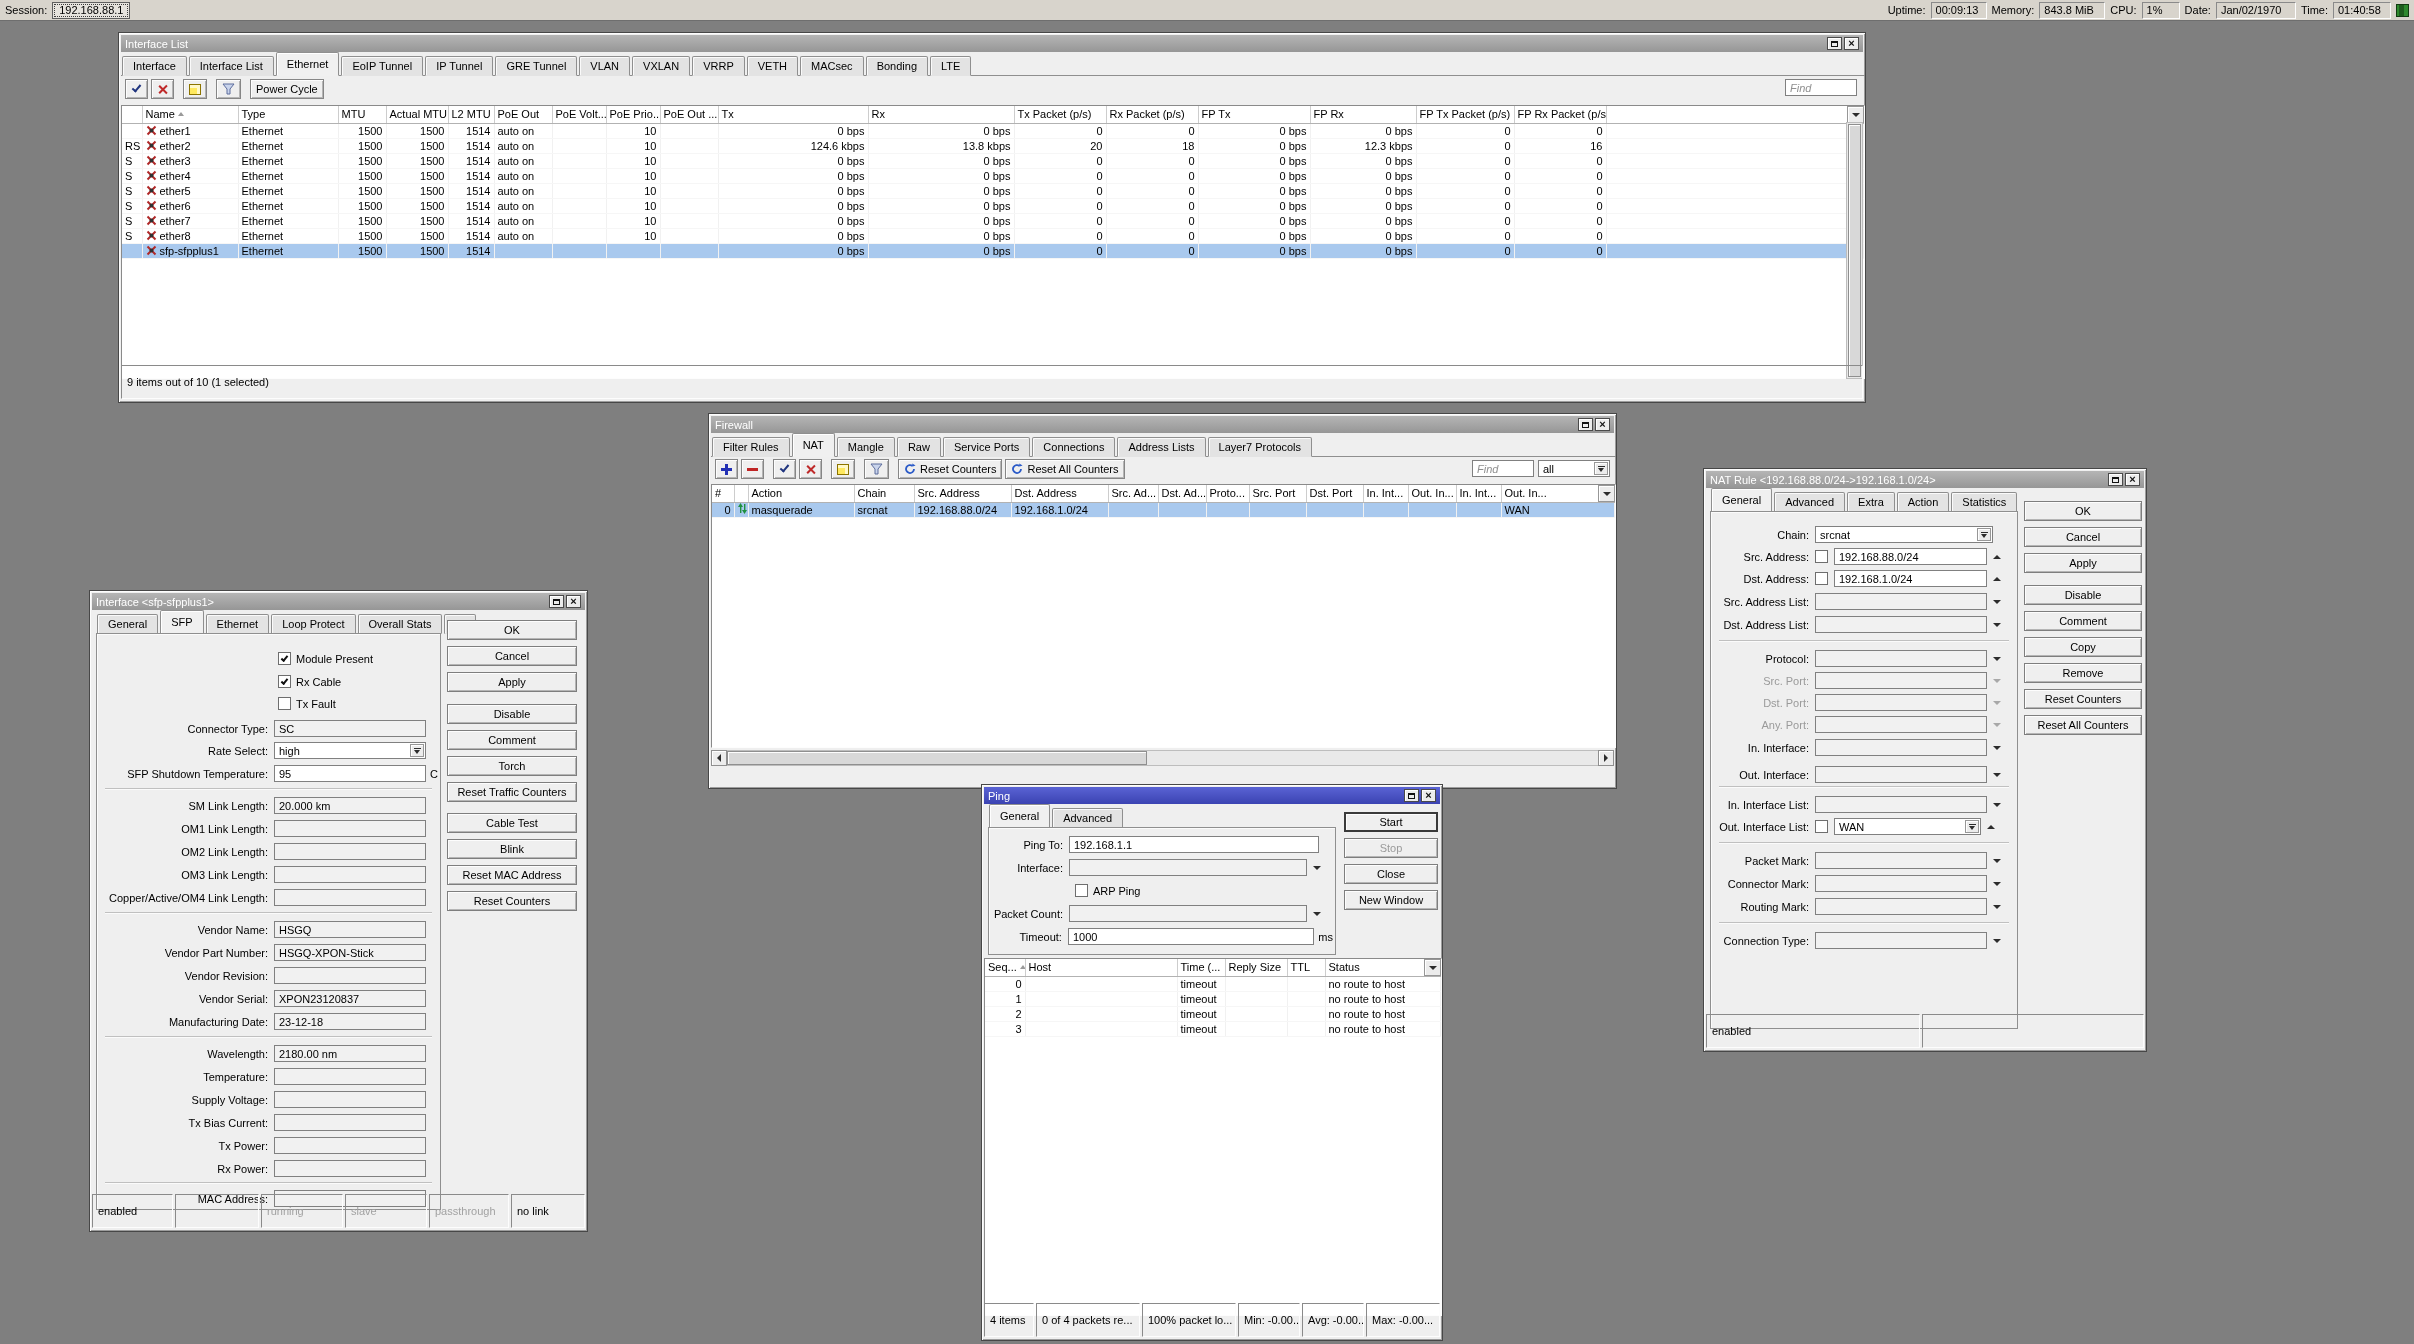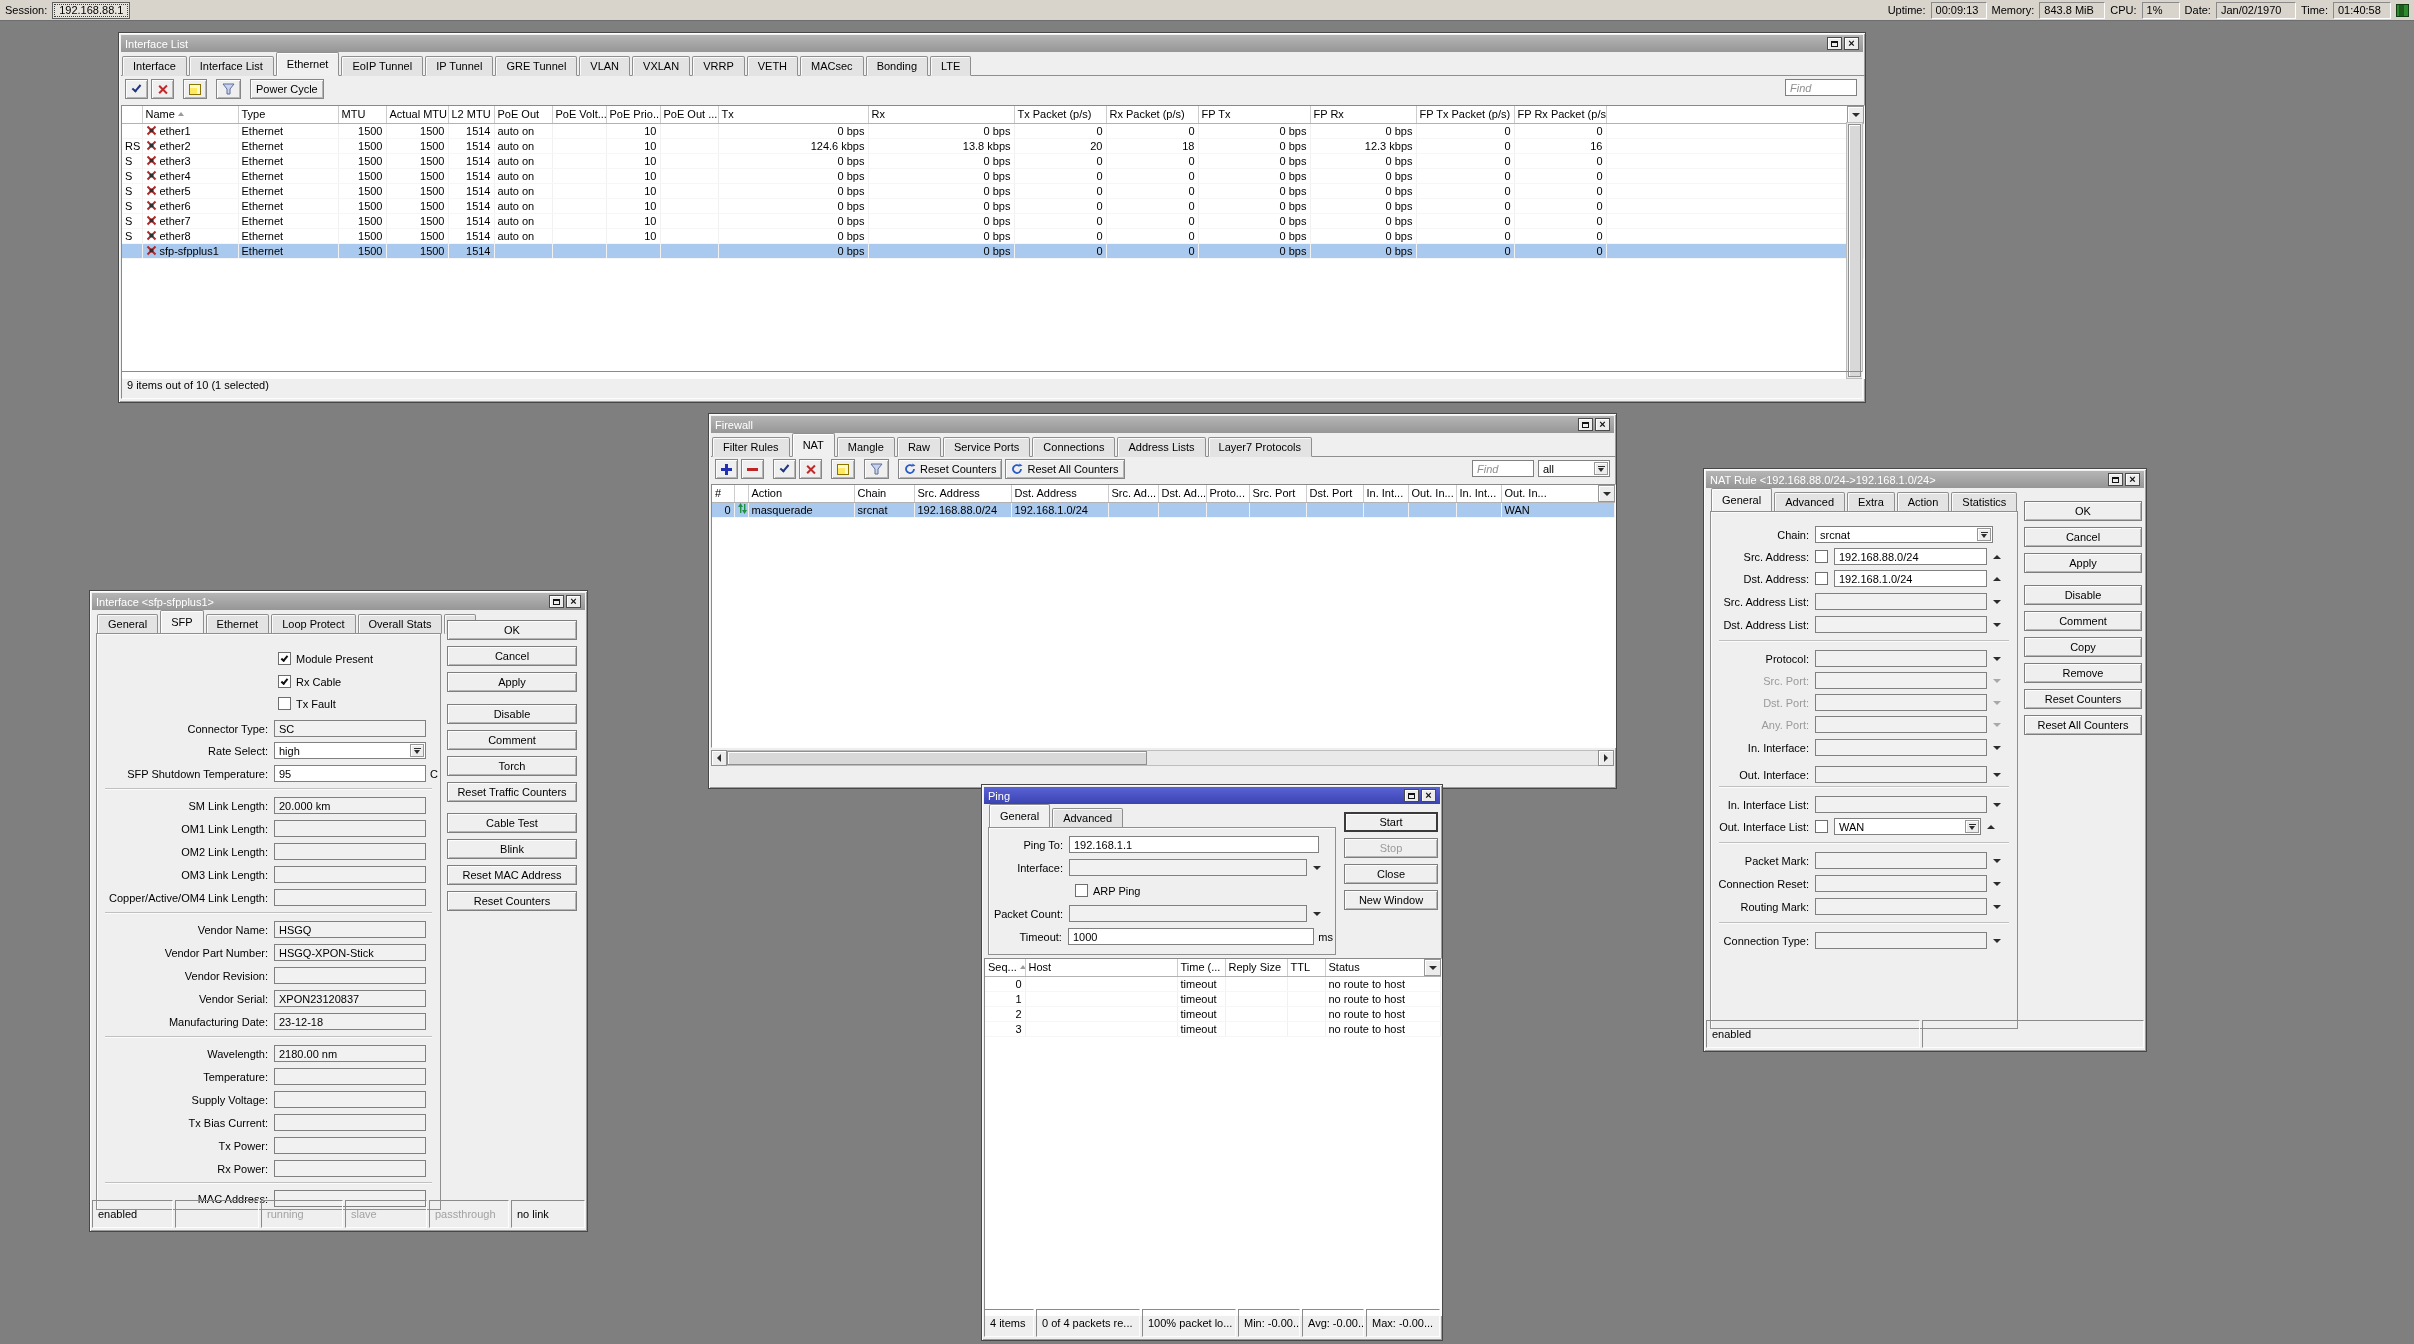--- a/index.html
+++ b/index.html
@@ -79,21 +79,21 @@
 .namecell{display:flex;align-items:center;gap:3px}
 
 .vscroll{position:absolute;width:17px;background:#e9e9e9;border:1px solid #bdbdbd}
 .vthumb{position:absolute;left:1px;right:1px;background:#d8d8d8;border:1px solid #8f8f8f;box-shadow:inset 1px 1px 0 #fdfdfd}
 .hscroll{position:absolute;height:16px;display:flex;align-items:stretch}
 .sbtn{width:16px;background:#ececec;border:1px solid #8f8f8f;box-shadow:inset 1px 1px 0 #fff;display:flex;align-items:center;justify-content:center;flex:none}
 .htrack{flex:1;position:relative;background:#e9e9e9;border-top:1px solid #bdbdbd;border-bottom:1px solid #bdbdbd}
 .hthumb{position:absolute;top:0;bottom:0;background:#d8d8d8;border:1px solid #8f8f8f;box-shadow:inset 1px 1px 0 #fdfdfd}
 
 .statusbar{position:absolute;display:flex;gap:2px}
-.seg{height:28px;border:1px solid;border-color:#8a8a8a #fdfdfd #fdfdfd #8a8a8a;display:flex;align-items:center;padding:8px 5px;white-space:nowrap;overflow:hidden}
+.seg{height:18px;border:1px solid;border-color:#8a8a8a #fdfdfd #fdfdfd #8a8a8a;display:flex;align-items:center;padding:16px 5px;white-space:nowrap;overflow:hidden}
 .seg.gray{color:#a2a2a2}
 input.findbox{height:17px;border:1px solid #808080;background:#fff;font:italic 11px "Liberation Sans",sans-serif;padding:0 4px;width:100%}
 input.findbox::placeholder{color:#8f8f8f;font-style:italic}
 </style>
 </head>
 <body>
 
 <div class="taskbar">
   <span class="tb-label">Session:</span>
   <span class="session-box">192.168.88.1</span>
@@ -1111,21 +1111,21 @@
         </div>
     <div class="hsep" style="top:330px"></div>
     <div class="frow" style="left:0;top:340px;width:304px">
           <span class="flabel" style="width:104px">Packet Mark:</span>
           <span class="fin ro" style="width:172px"></span>
           <span class="arrow-cell">
             <span class="tri-d"></span>
           </span>
         </div>
     <div class="frow" style="left:0;top:363px;width:304px">
-          <span class="flabel" style="width:104px">Connection Reset:</span>
+          <span class="flabel" style="width:104px">Connector Mark:</span>
           <span class="fin ro" style="width:172px"></span>
           <span class="arrow-cell">
             <span class="tri-d"></span>
           </span>
         </div>
     <div class="frow" style="left:0;top:386px;width:304px">
           <span class="flabel" style="width:104px">Routing Mark:</span>
           <span class="fin ro" style="width:172px"></span>
           <span class="arrow-cell">
             <span class="tri-d"></span>

